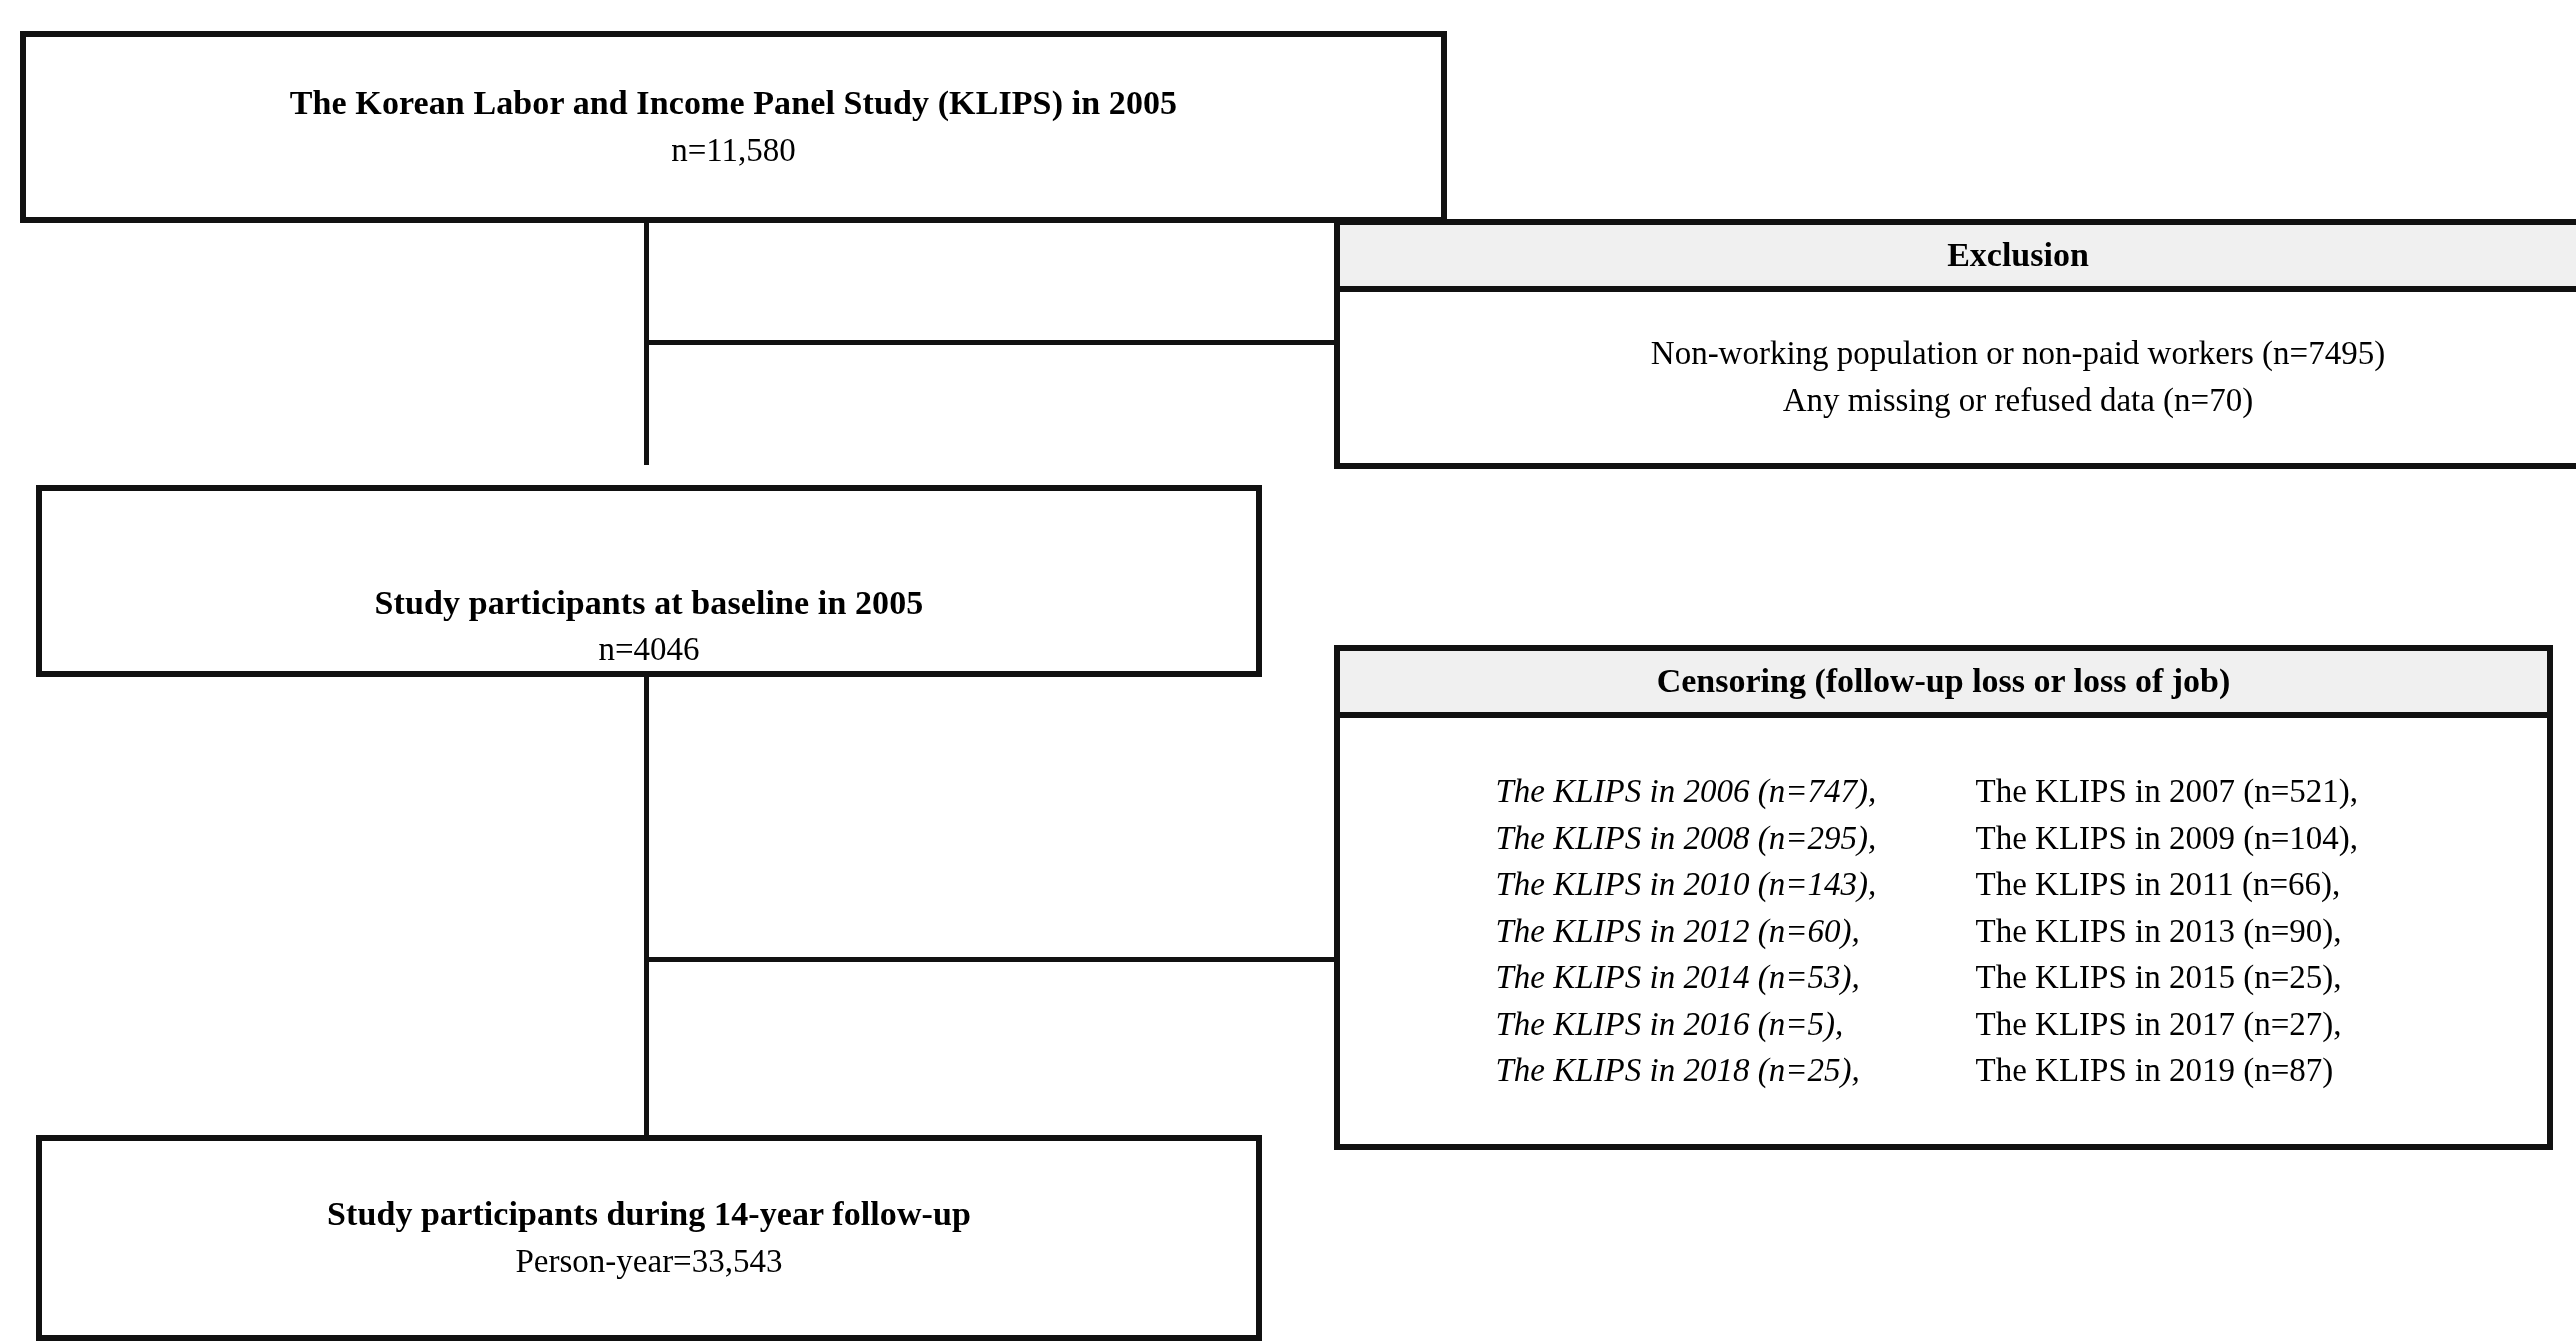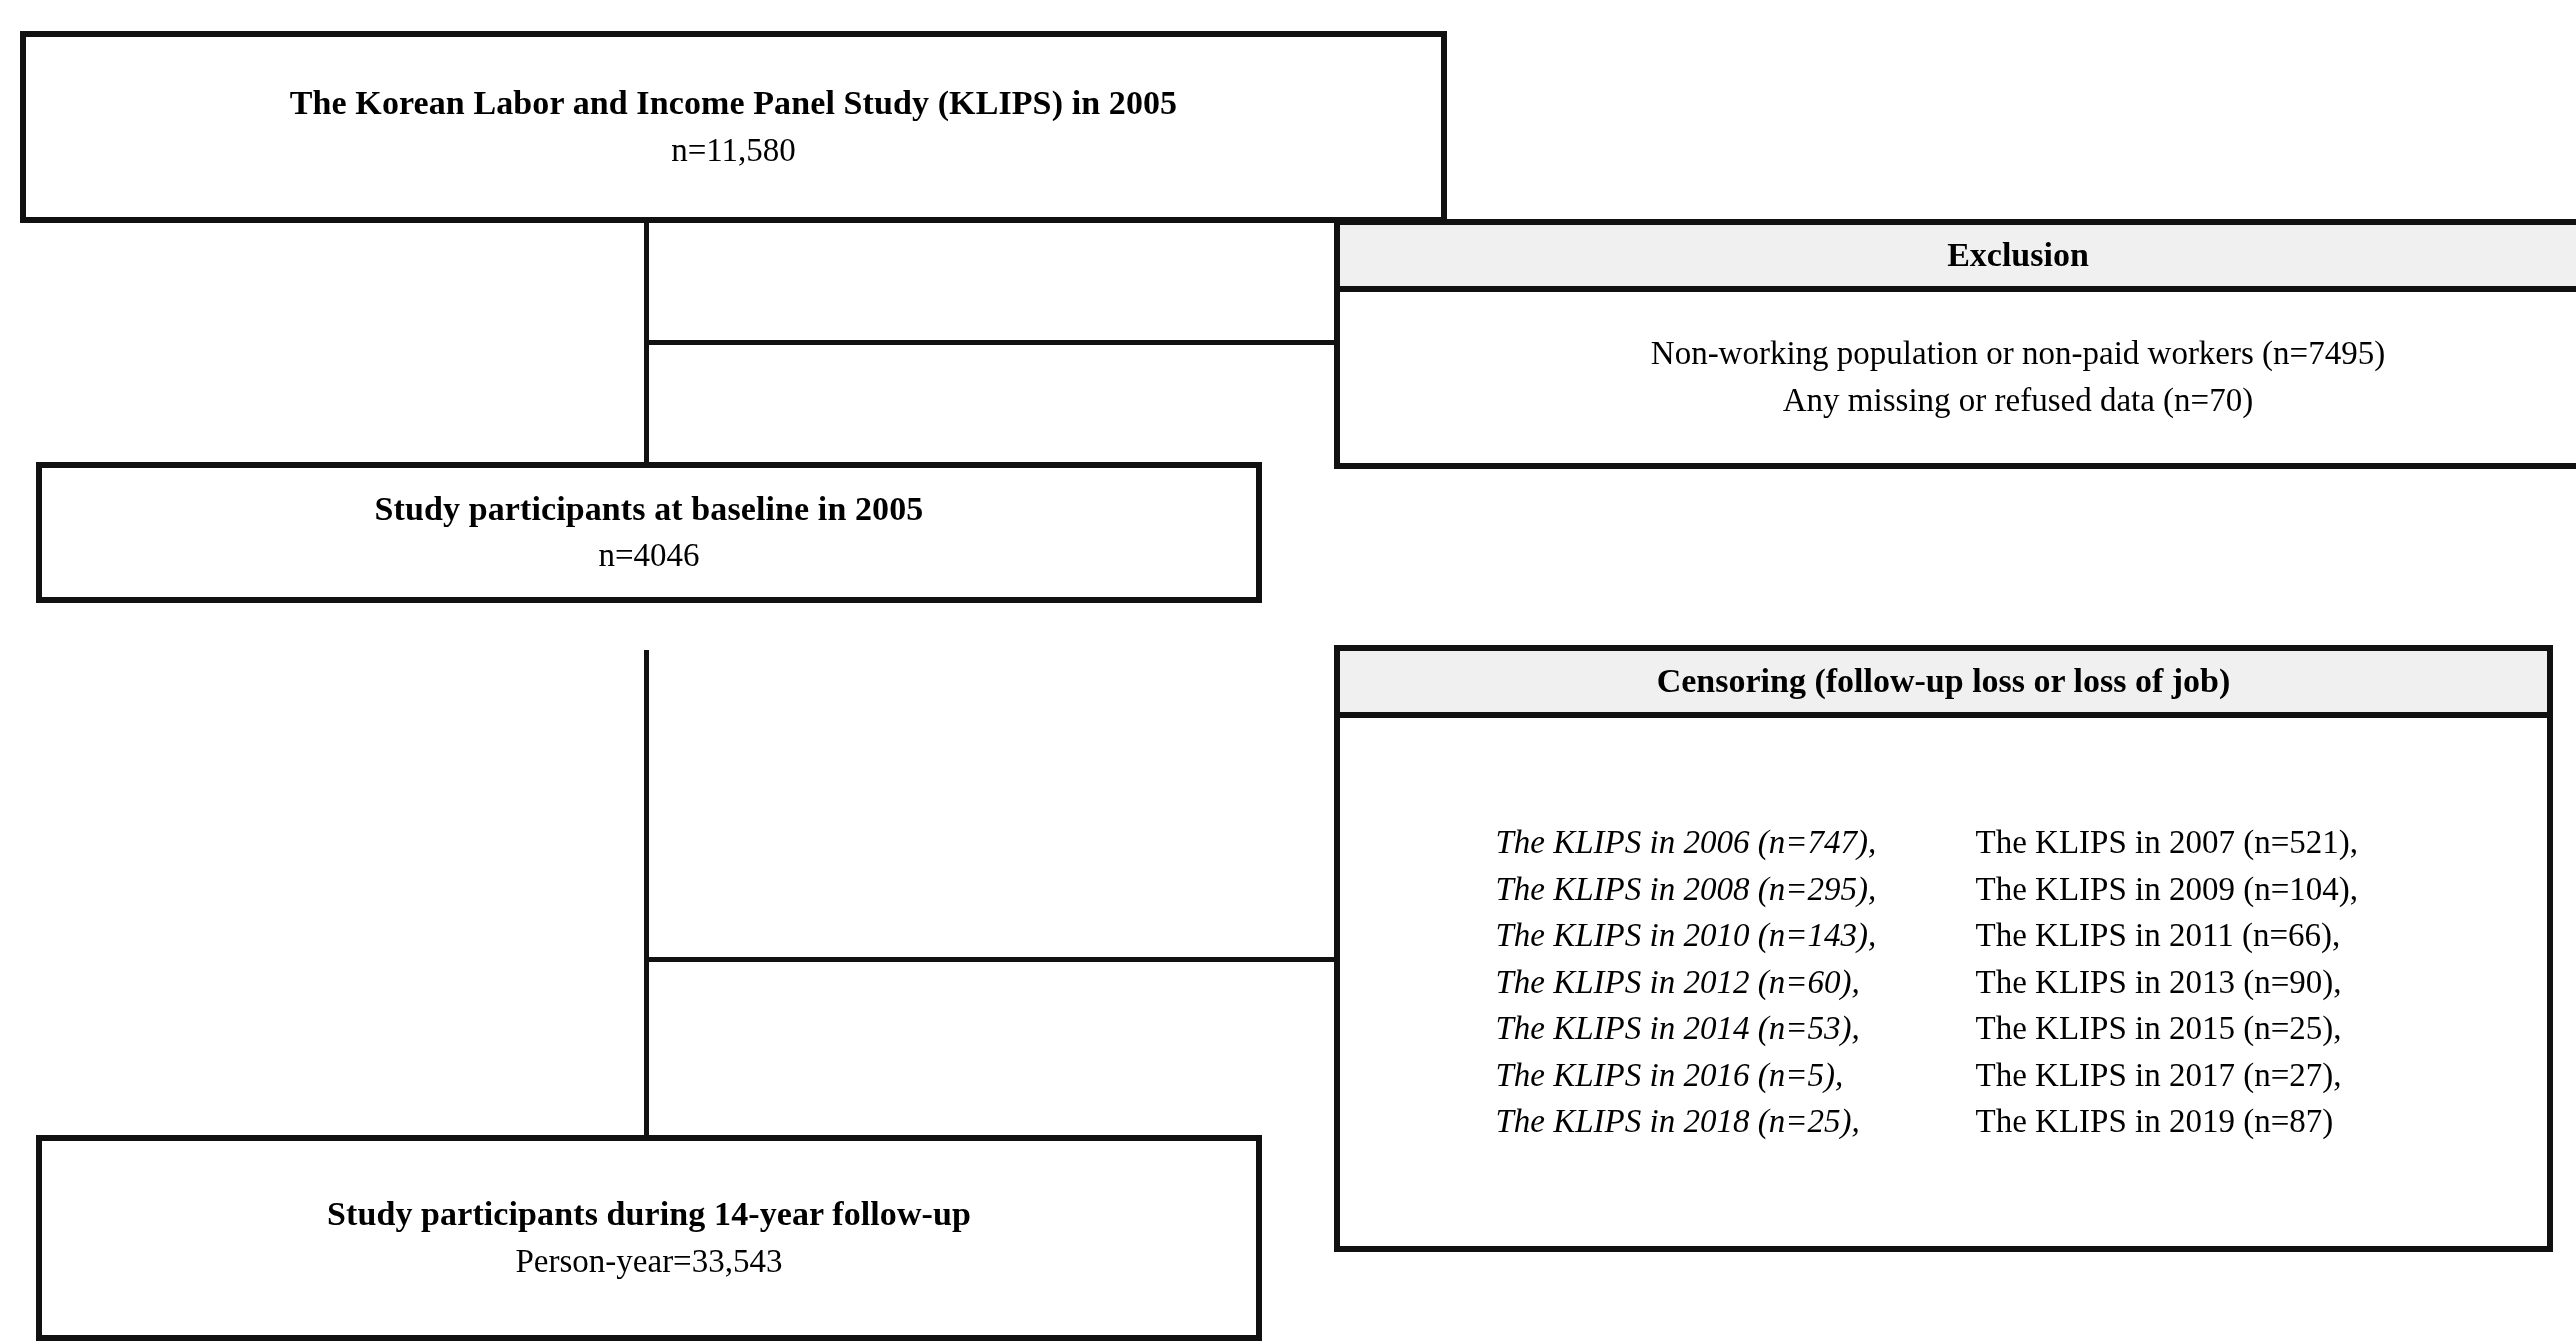--- a/index.html
+++ b/index.html
@@ -131,39 +131,39 @@
   <div class="conn-h" style="left:644px; top:340px; width:693px;"></div>
 
   <div class="conn-v" style="left:644px; top:650px; height:491px;"></div>
   <div class="conn-h" style="left:644px; top:957px; width:693px;"></div>
 
   <div class="flow-box" style="left:20px; top:31px; width:1427px; height:192px;">
     <div class="line-bold">The Korean Labor and Income Panel Study (KLIPS) in 2005</div>
     <div class="line-plain">n=11,580</div>
   </div>
 
-  <div class="flow-box" style="left:36px; top:462px; width:1226px; height:141px;">
+  <div class="flow-box" style="left:36px; top:485px; width:1226px; height:192px;justify-content:flex-end;">
     <div class="line-bold">Study participants at baseline in 2005</div>
     <div class="line-plain">n=4046</div>
   </div>
 
   <div class="flow-box" style="left:36px; top:1135px; width:1226px; height:206px;">
     <div class="line-bold">Study participants during 14-year follow-up</div>
     <div class="line-plain">Person-year=33,543</div>
   </div>
 
   <div class="panel-box" style="left:1334px; top:219px; width:1368px; height:250px;">
     <div class="panel-header">Exclusion</div>
     <div class="panel-body">
       <div class="body-line">Non-working population or non-paid workers (n=7495)</div>
       <div class="body-line">Any missing or refused data (n=70)</div>
     </div>
   </div>
 
-  <div class="panel-box" style="left:1334px; top:645px; width:1219px; height:607px;">
+  <div class="panel-box" style="left:1334px; top:645px; width:1219px; height:505px;">
     <div class="panel-header">Censoring (follow-up loss or loss of job)</div>
     <div class="panel-body">
       <div class="cens-grid">
 
         <div class="cens-row">
           <div class="cens-cell col-left">The KLIPS in 2006 (n=747),</div>
           <div class="cens-cell col-right">The KLIPS in 2007 (n=521),</div>
         </div>
 
         <div class="cens-row">

